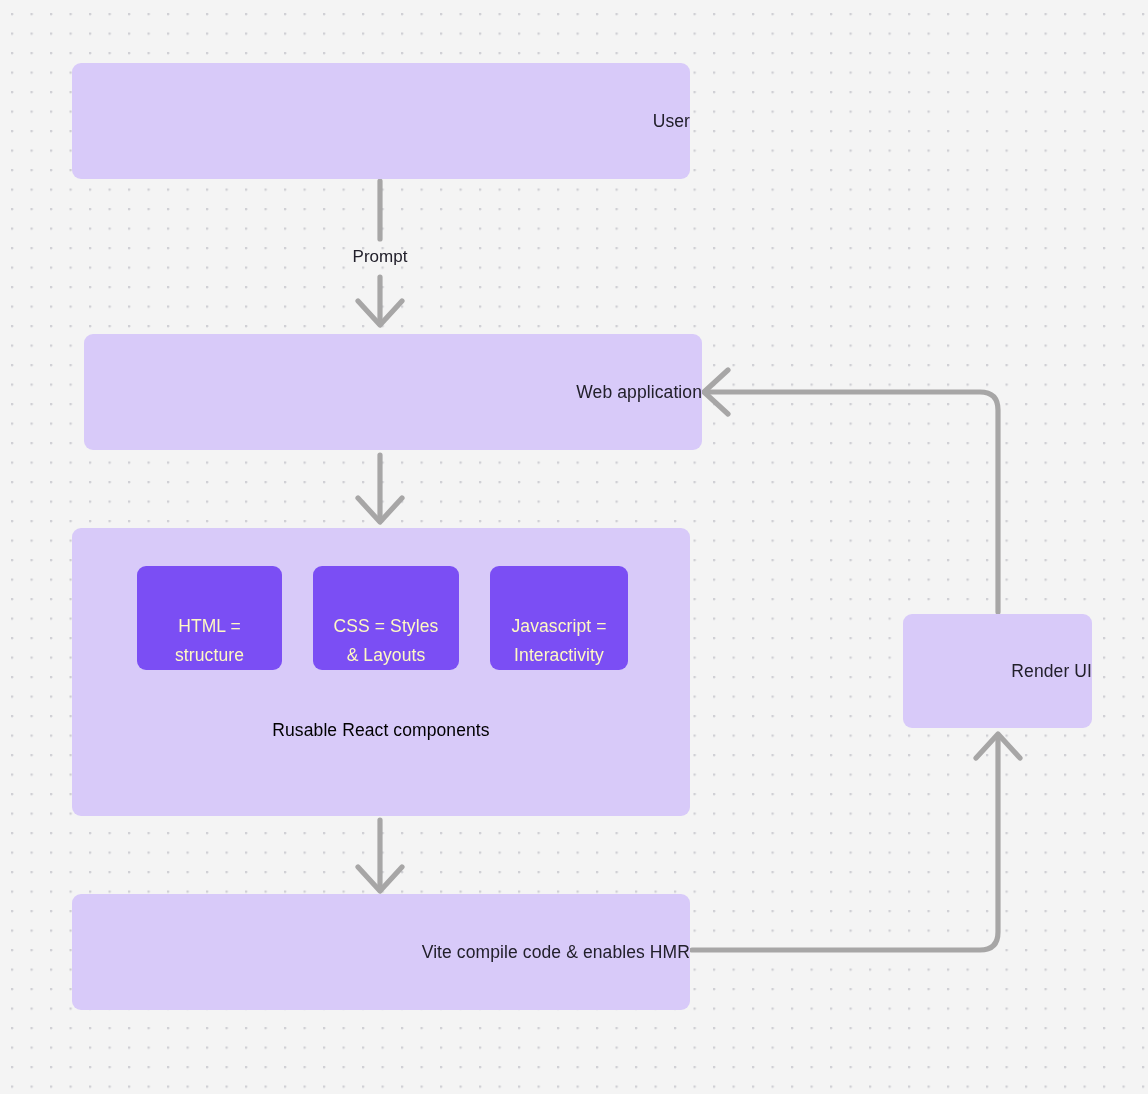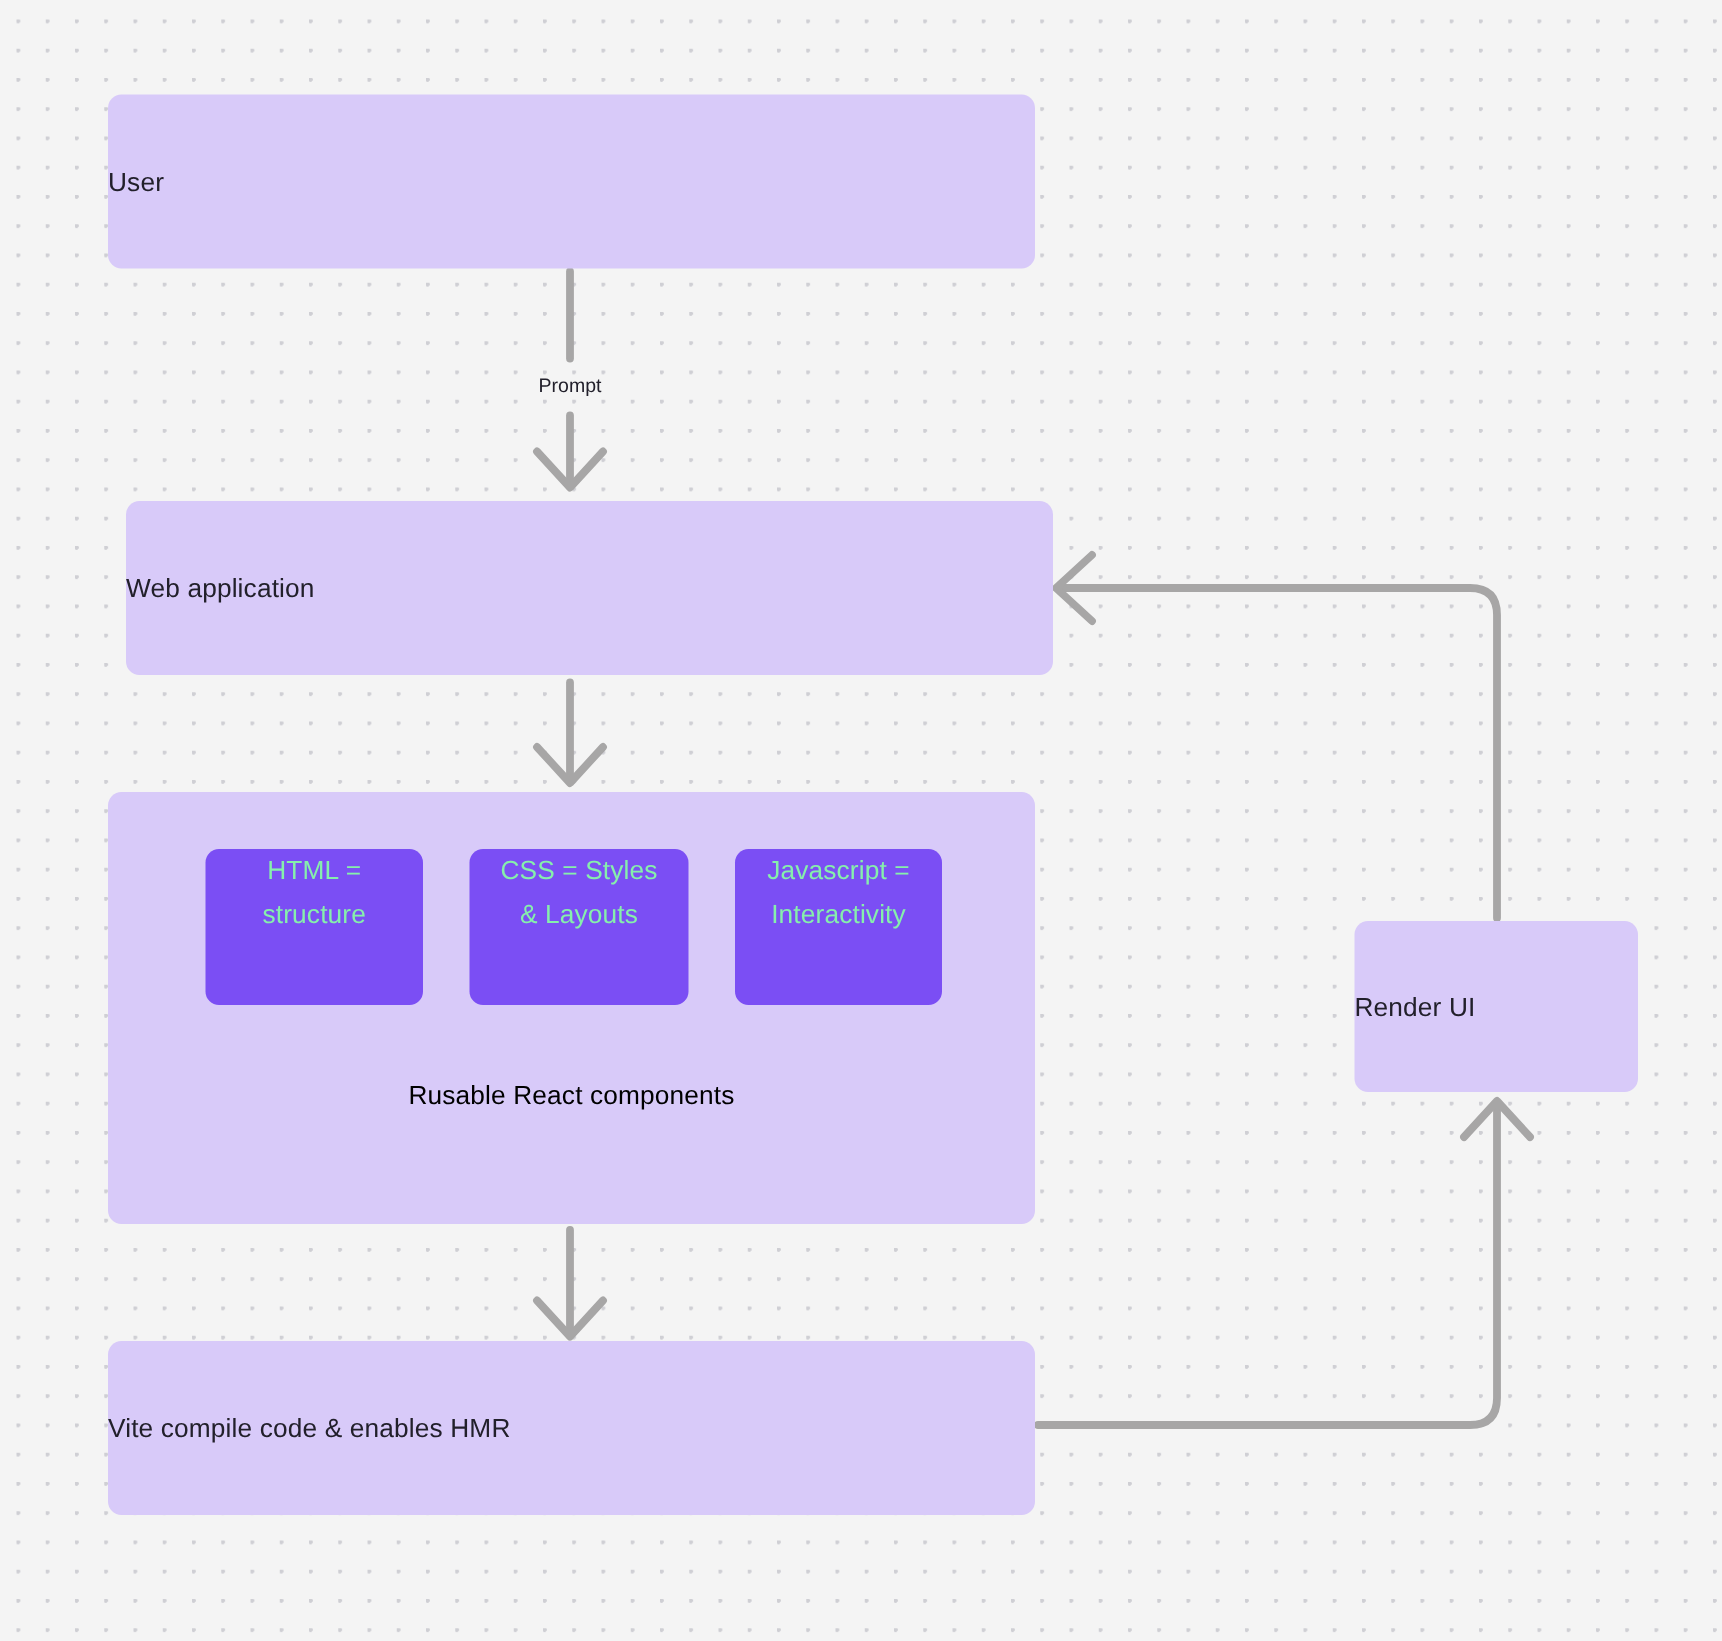--- a/index.html
+++ b/index.html
@@ -18,47 +18,47 @@
     background-color: #f4f4f4;
     background-image: radial-gradient(circle at 1px 1px, #cfcfd4 1.35px, rgba(0,0,0,0) 1.6px);
     background-size: 19.5px 19.5px;
     background-position: 11px 13px;
   }
   .node {
     position: absolute;
     box-sizing: border-box;
     display: flex;
     align-items: center;
-    justify-content: flex-start;
+    justify-content: flex-end;
     text-align: center;
     border-radius: 9px;
   }
   .node-outer {
     background: #d8caf9;
     color: #22202b;
     font-size: 17.5px;
     letter-spacing: 0.1px;
   }
   .node-inner {
     background: #7b4ef4;
-    color: #86efac;
+    color: #fef9c3;
     font-size: 17.5px;
     line-height: 1.65;
     border-radius: 9px;
   }
   .node-label-top {
     position: absolute;
     width: 100%;
     text-align: center;
     color: #000000;
     font-size: 17.5px;
   }
   .edge-label {
     position: absolute;
-    font-size: 13px;
+    font-size: 17px;
     color: #22202b;
     white-space: nowrap;
     transform: translate(-50%, -50%);
   }
   svg.edges {
     position: absolute;
     left: 0;
     top: 0;
     width: 1148px;
     height: 1094px;

